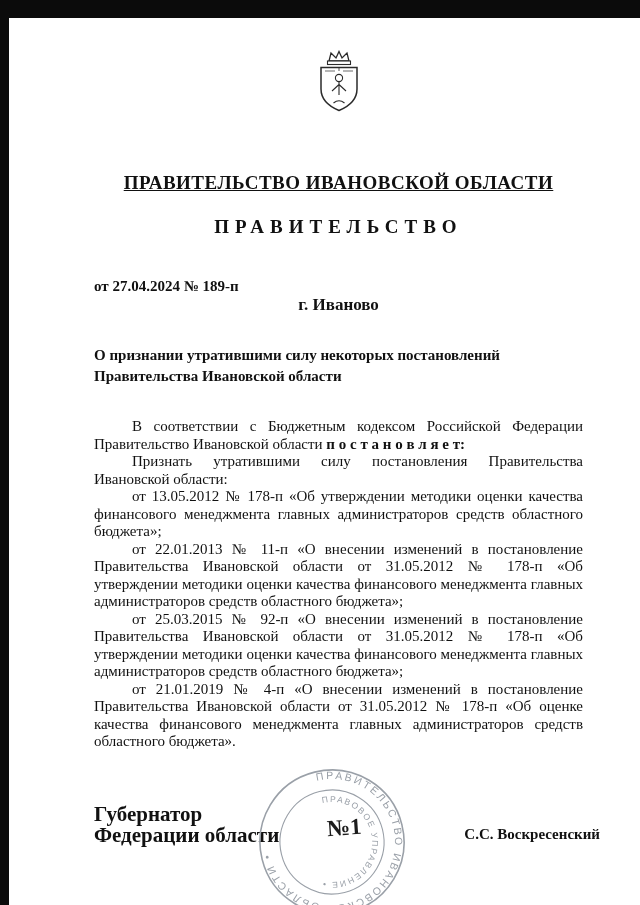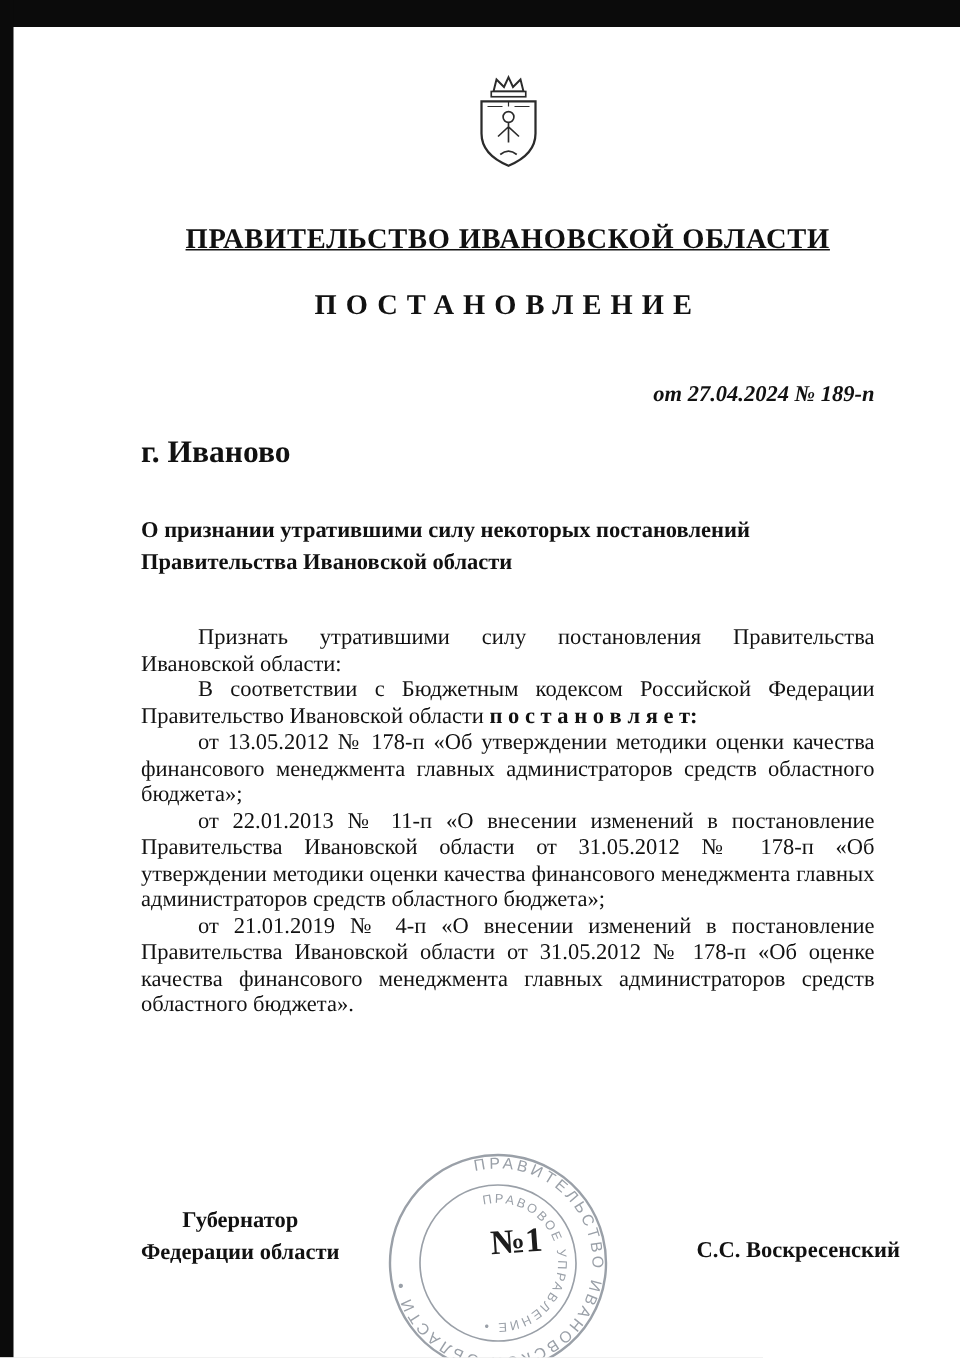--- a/index.html
+++ b/index.html
@@ -10,36 +10,36 @@
     overflow:hidden;
     font-family:"Liberation Serif", serif;
     color:#111111;
     margin:0 auto;
   }
   .top-bar{position:absolute;top:0;left:0;width:640px;height:18px;background:#0b0b0b;}
   .left-bar{position:absolute;top:0;left:0;width:9px;height:905px;background:#0b0b0b;}
   .content{position:absolute;left:94px;top:18px;width:489px;}
   .crest-wrap{text-align:center;padding-top:32px;height:78px;}
   .org-title{
-    margin-top:21px;text-align:center;
+    margin-top:44px;text-align:center;
     font-size:19px;font-weight:bold;
     text-decoration:underline;
     letter-spacing:0.5px;
   }
   .doc-type{
     margin-top:22px;text-align:center;
     font-size:19px;font-weight:bold;letter-spacing:6px;
   }
-  .date-line{margin-top:40px;text-align:right;font-size:15px;font-weight:bold;font-style:italic;}
-  .city-line{margin-top:17px;text-align:left;font-size:21px;font-weight:bold;}
+  .date-line{margin-top:40px;text-align:left;font-size:15px;font-weight:bold;}
+  .city-line{margin-top:0;text-align:center;font-size:17px;font-weight:bold;}
   .subject{margin-top:30px;font-size:15px;font-weight:bold;line-height:21px;}
   .body-text{margin-top:31px;font-size:15px;line-height:17.5px;text-align:justify;}
   .body-text p{margin:0;text-indent:38px;}
   .emphasis{font-weight:bold;}
-  .sig-left{position:absolute;left:94px;top:804px;font-size:15px;font-weight:bold;line-height:21px;text-align:center;}
+  .sig-left{position:absolute;left:94px;top:804px;font-size:21px;font-weight:bold;line-height:21px;}
   .sig-right{position:absolute;right:40px;top:826px;font-size:15px;font-weight:bold;}
   .stamp{
     position:absolute;left:252px;top:762px;width:160px;height:160px;
     transform:rotate(-14deg);
   }
   .stamp-number{
     position:absolute;left:327px;top:815px;
     font-size:23px;font-weight:bold;color:#1c1c1c;
     transform:rotate(-4deg);
     font-family:"Liberation Serif", serif;
@@ -63,37 +63,38 @@
         <path d="M9 17.5 H45 V39 Q45 53 27 60.5 Q9 53 9 39 Z" fill="#ffffff" stroke="#2b2b2b" stroke-width="1.5"></path>
         <line x1="27" y1="17.5" x2="27" y2="21" stroke="#2b2b2b" stroke-width="0.8"></line>
         <circle cx="27" cy="28" r="3.6" fill="none" stroke="#2b2b2b" stroke-width="1.1"></circle>
         <path d="M27 31.6 L27 45 M27 34.5 L20 41 M27 34.5 L34 41 M21.5 53 Q27 48.5 32.5 53" fill="none" stroke="#2b2b2b" stroke-width="1.1"></path>
         <path d="M13 21 H23 M31 21 H41" stroke="#2b2b2b" stroke-width="0.7"></path>
       </svg>
     </div>
 
     <div class="org-title">ПРАВИТЕЛЬСТВО ИВАНОВСКОЙ ОБЛАСТИ</div>
 
-    <div class="doc-type">ПОСТАНОВЛЕНИЕ</div>
+    <div class="doc-type">ПРАВИТЕЛЬСТВО</div>
 
     <div class="date-line">от 27.04.2024 № 189-п</div>
 
     <div class="city-line">г. Иваново</div>
 
     <div class="subject">
       <span>О признании утратившими силу некоторых постановлений</span><br>
       <span>Правительства Ивановской области</span>
     </div>
 
     <div class="body-text">
-      <p>Признать утратившими силу постановления Правительства Ивановской области:</p>
       <p><span>В соответствии с Бюджетным кодексом Российской Федерации Правительство Ивановской области</span>
         <span class="emphasis">п о с т а н о в л я е т:</span></p>
+      <p>Признать утратившими силу постановления Правительства Ивановской области:</p>
       <p>от 13.05.2012 № 178-п «Об утверждении методики оценки качества финансового менеджмента главных администраторов средств областного бюджета»;</p>
       <p>от 22.01.2013 № 11-п «О внесении изменений в постановление Правительства Ивановской области от 31.05.2012 № 178-п «Об утверждении методики оценки качества финансового менеджмента главных администраторов средств областного бюджета»;</p>
+      <p>от 25.03.2015 № 92-п «О внесении изменений в постановление Правительства Ивановской области от 31.05.2012 № 178-п «Об утверждении методики оценки качества финансового менеджмента главных администраторов средств областного бюджета»;</p>
       <p>от 21.01.2019 № 4-п «О внесении изменений в постановление Правительства Ивановской области от 31.05.2012 № 178-п «Об оценке качества финансового менеджмента главных администраторов средств областного бюджета».</p>
     </div>
 
   </div>
 
   <div class="sig-left">
     <span>Губернатор</span><br>
     <span>Федерации области</span>
   </div>
 

